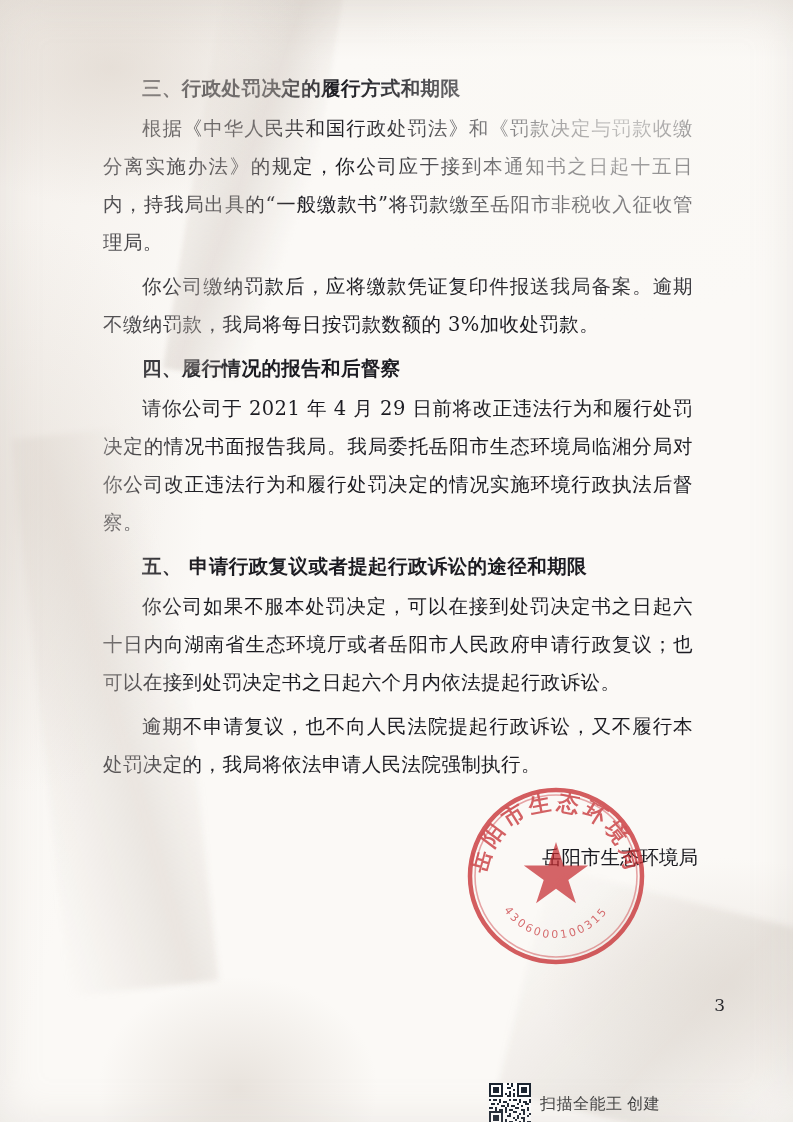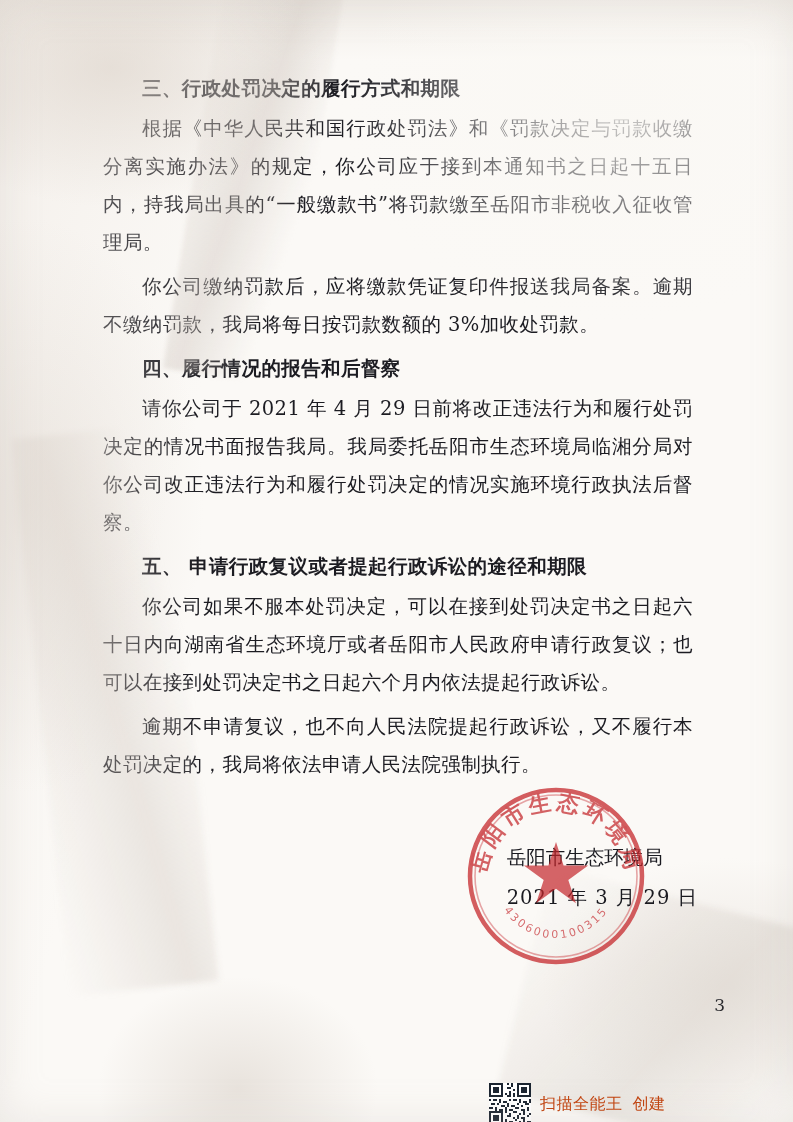--- a/index.html
+++ b/index.html
@@ -144,22 +144,22 @@
     gap: 9px;
     z-index: 8;
   }
   .qr {
     width: 42px;
     height: 42px;
     display: block;
   }
   .wm-text {
     font-size: 16px;
-    color: #c2410c;
-    font-family: Liberation Mono, monospace;
+    color: #404040;
+    font-family: Liberation Serif, serif;
     letter-spacing: 0.5px;
     white-space: nowrap;
   }
   .edge-shadow {
     position: absolute;
     inset: 0;
     box-shadow: inset 0 0 40px rgba(190,182,174,0.25);
     pointer-events: none;
     z-index: 9;
   }
@@ -198,21 +198,20 @@
       <path id="stamp-arc-bottom" d="M 36 112 A 62 62 0 0 0 156 112" fill="none"></path>
       <text font-family="DejaVu Sans, sans-serif" font-size="11" fill="#c4262b" letter-spacing="2.5" opacity="0.85">
         <textPath href="#stamp-arc-bottom" startOffset="50%" text-anchor="middle">4306000100315</textPath>
       </text>
       <polygon points="96,62 103.6,85.4 128.2,85.4 108.3,99.9 115.9,123.3 96,108.8 76.1,123.3 83.7,99.9 63.8,85.4 88.4,85.4" fill="#c4262b" opacity="0.9"></polygon>
     </svg>
   </div>
 
   <div class="sign-block">
     <div class="sign-line">岳阳市生态环境局</div>
-    <div class="sign-line sign-date">2021 年 3 月 29 日</div>
   </div>
 
   <div class="page-num">3</div>
 
   <div class="footer-wm">
     <svg class="qr" viewBox="0 0 21 21" shape-rendering="crispEdges">
       <rect width="21" height="21" fill="#ffffff"></rect>
       <g fill="#1b2430">
         <path d="M0 0h7v7H0zM1 1v5h5V1z"></path>
           <rect x="2" y="2" width="3" height="3"></rect>

